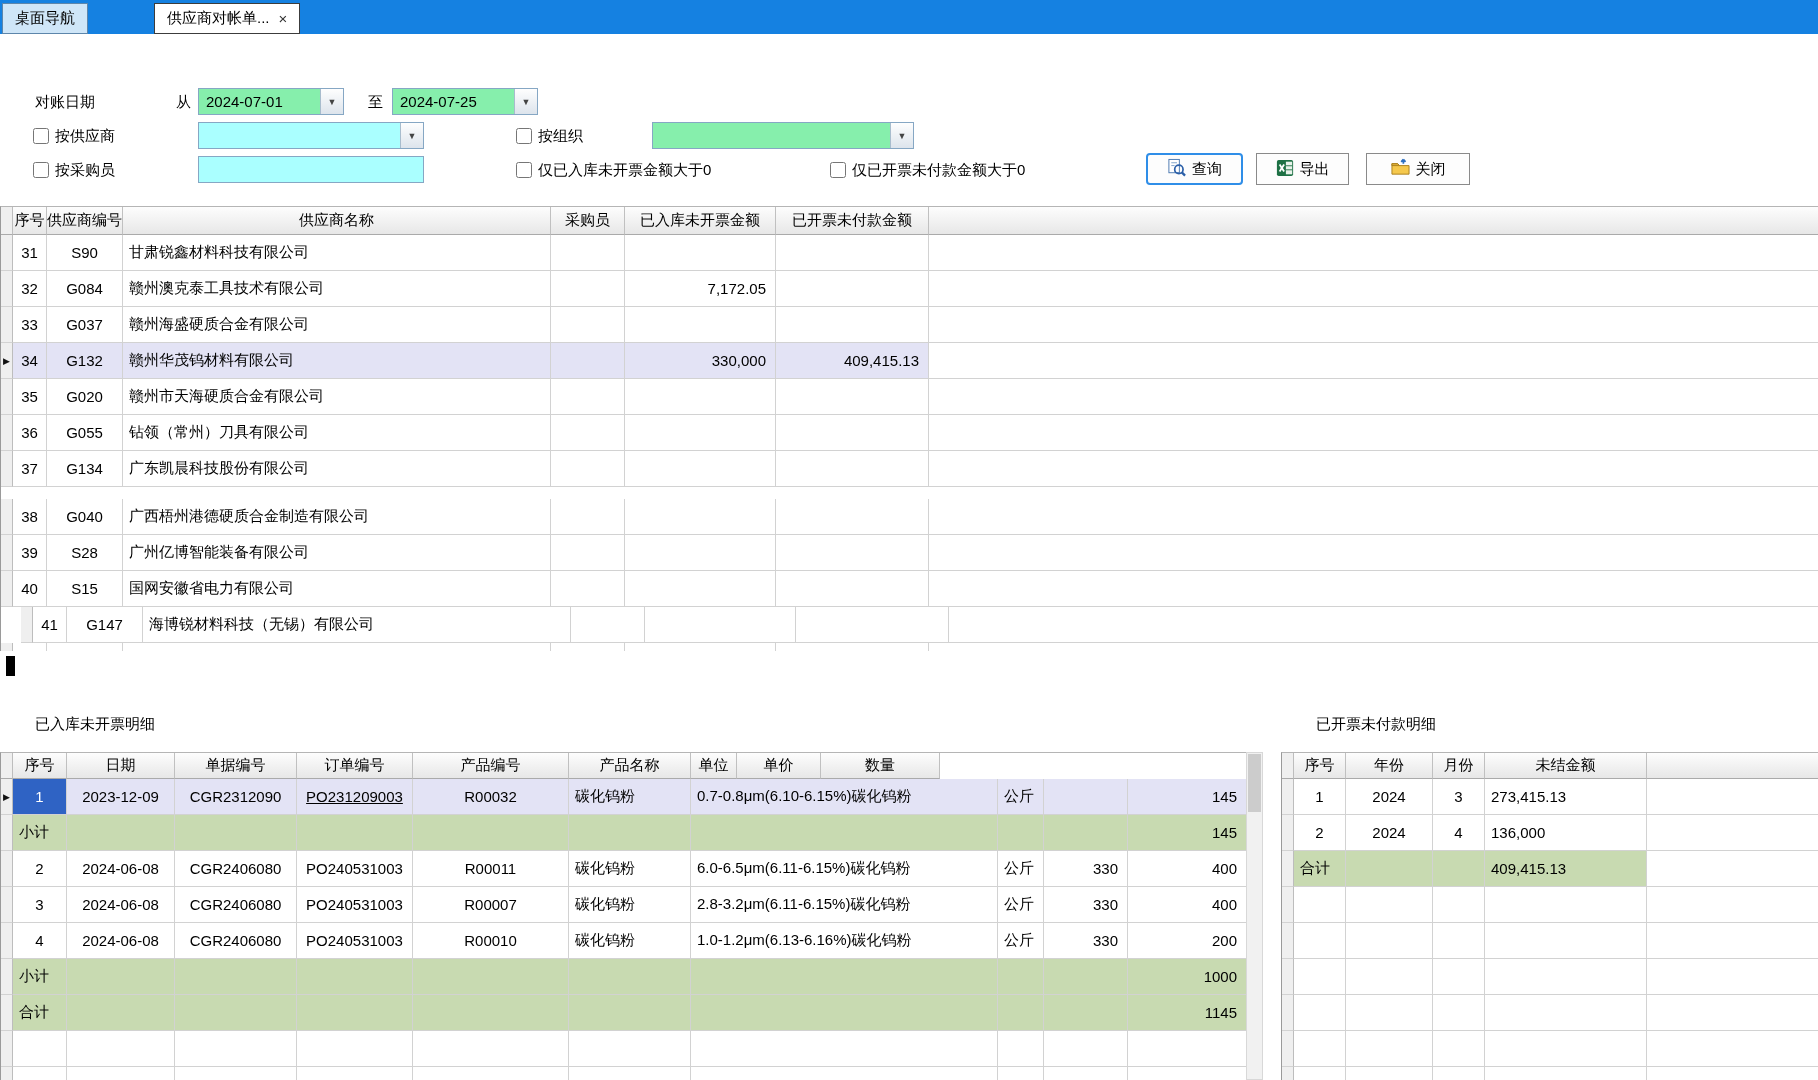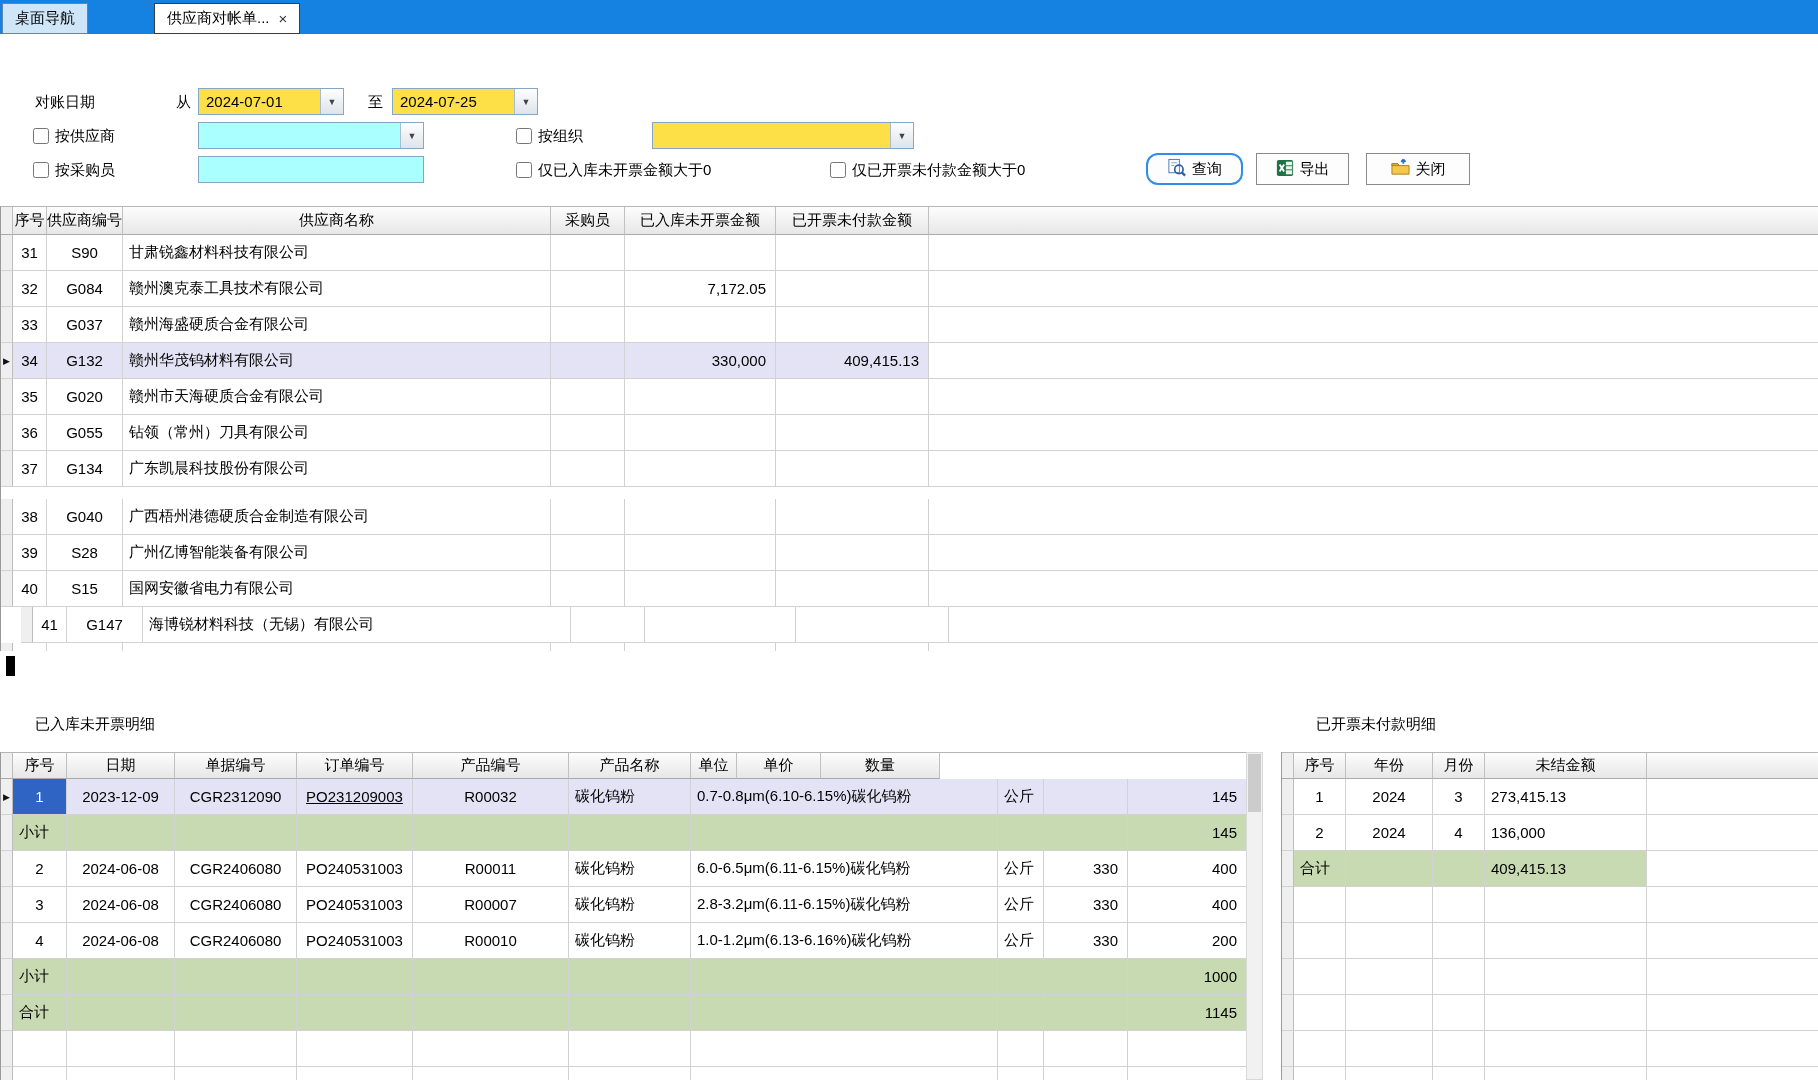--- a/index.html
+++ b/index.html
@@ -11,29 +11,29 @@
   .tabbar{position:absolute;left:0;top:0;width:1818px;height:34px;background:var(--topbar,#1581e1);}
   .tab{position:absolute;top:3px;height:31px;display:flex;align-items:center;padding:0 12px;font-size:15px;white-space:nowrap;cursor:default;}
   .tab.inactive{left:2px;background:var(--tab-bg,#cfe6f8);border:1px solid #5d86ab;}
   .tab.active{left:154px;background:#fff;border:1px solid #3c3c3c;gap:9px;}
   .tab .closex{font-size:15px;line-height:1;color:#333;}
 
   
   .flabel{position:absolute;height:20px;line-height:20px;white-space:nowrap;}
   .combo{position:absolute;height:27px;display:flex;border:1px solid #86a7c4;background:#fff;overflow:hidden;}
   .combo.cyan .cinput{background:var(--cyan,#aaffff);}
-  .cinput{flex:1;border:none;outline:none;background:#fde047;font:inherit;padding:0 7px;min-width:0;}
+  .cinput{flex:1;border:none;outline:none;background:#86efac;font:inherit;padding:0 7px;min-width:0;}
   .carrow{width:23px;flex:none;display:flex;align-items:center;justify-content:center;font-size:9px;color:#444;
           background:linear-gradient(#fefefe,#dde4ec);border-left:1px solid #a8bccd;}
   .tbox{position:absolute;height:27px;border:1px solid #86a7c4;background:var(--cyan,#aaffff);}
   .chk{position:absolute;display:flex;align-items:center;gap:6px;height:20px;white-space:nowrap;cursor:default;}
   .chk input{width:16px;height:16px;margin:0;}
   .btn{position:absolute;height:32px;display:inline-flex;align-items:center;justify-content:center;gap:6px;
        background:#fdfdfd;border:1px solid #8a8a8a;font:inherit;cursor:pointer;padding:0 8px;}
-  .btn.focusring{border:2px solid #2f8ee8;border-radius:12px;}
+  .btn.focusring{border:2px solid #2f8ee8;border-radius:4px;}
   .btn svg{flex:none;}
 
   
   .grid{position:absolute;overflow:hidden;background:#fff;border-top:1px solid #b5b5b5;border-left:1px solid #9a9a9a;}
   .grow{display:flex;width:max-content;}
   .gcell{flex:none;border-right:1px solid #d2d2d2;border-bottom:1px solid #d2d2d2;display:flex;align-items:center;
          padding:0 6px;overflow:hidden;white-space:nowrap;}
   .gcell.head{background:linear-gradient(#fdfdfd,#e7e7e7);border-right:1px solid #c0c0c0;border-bottom:1px solid #aaa;
               justify-content:center;padding:0 2px;}
   .gcell.marker{background:#efefef;border-right:1px solid #bdbdbd;padding:0;justify-content:center;font-size:9px;color:#111;}

